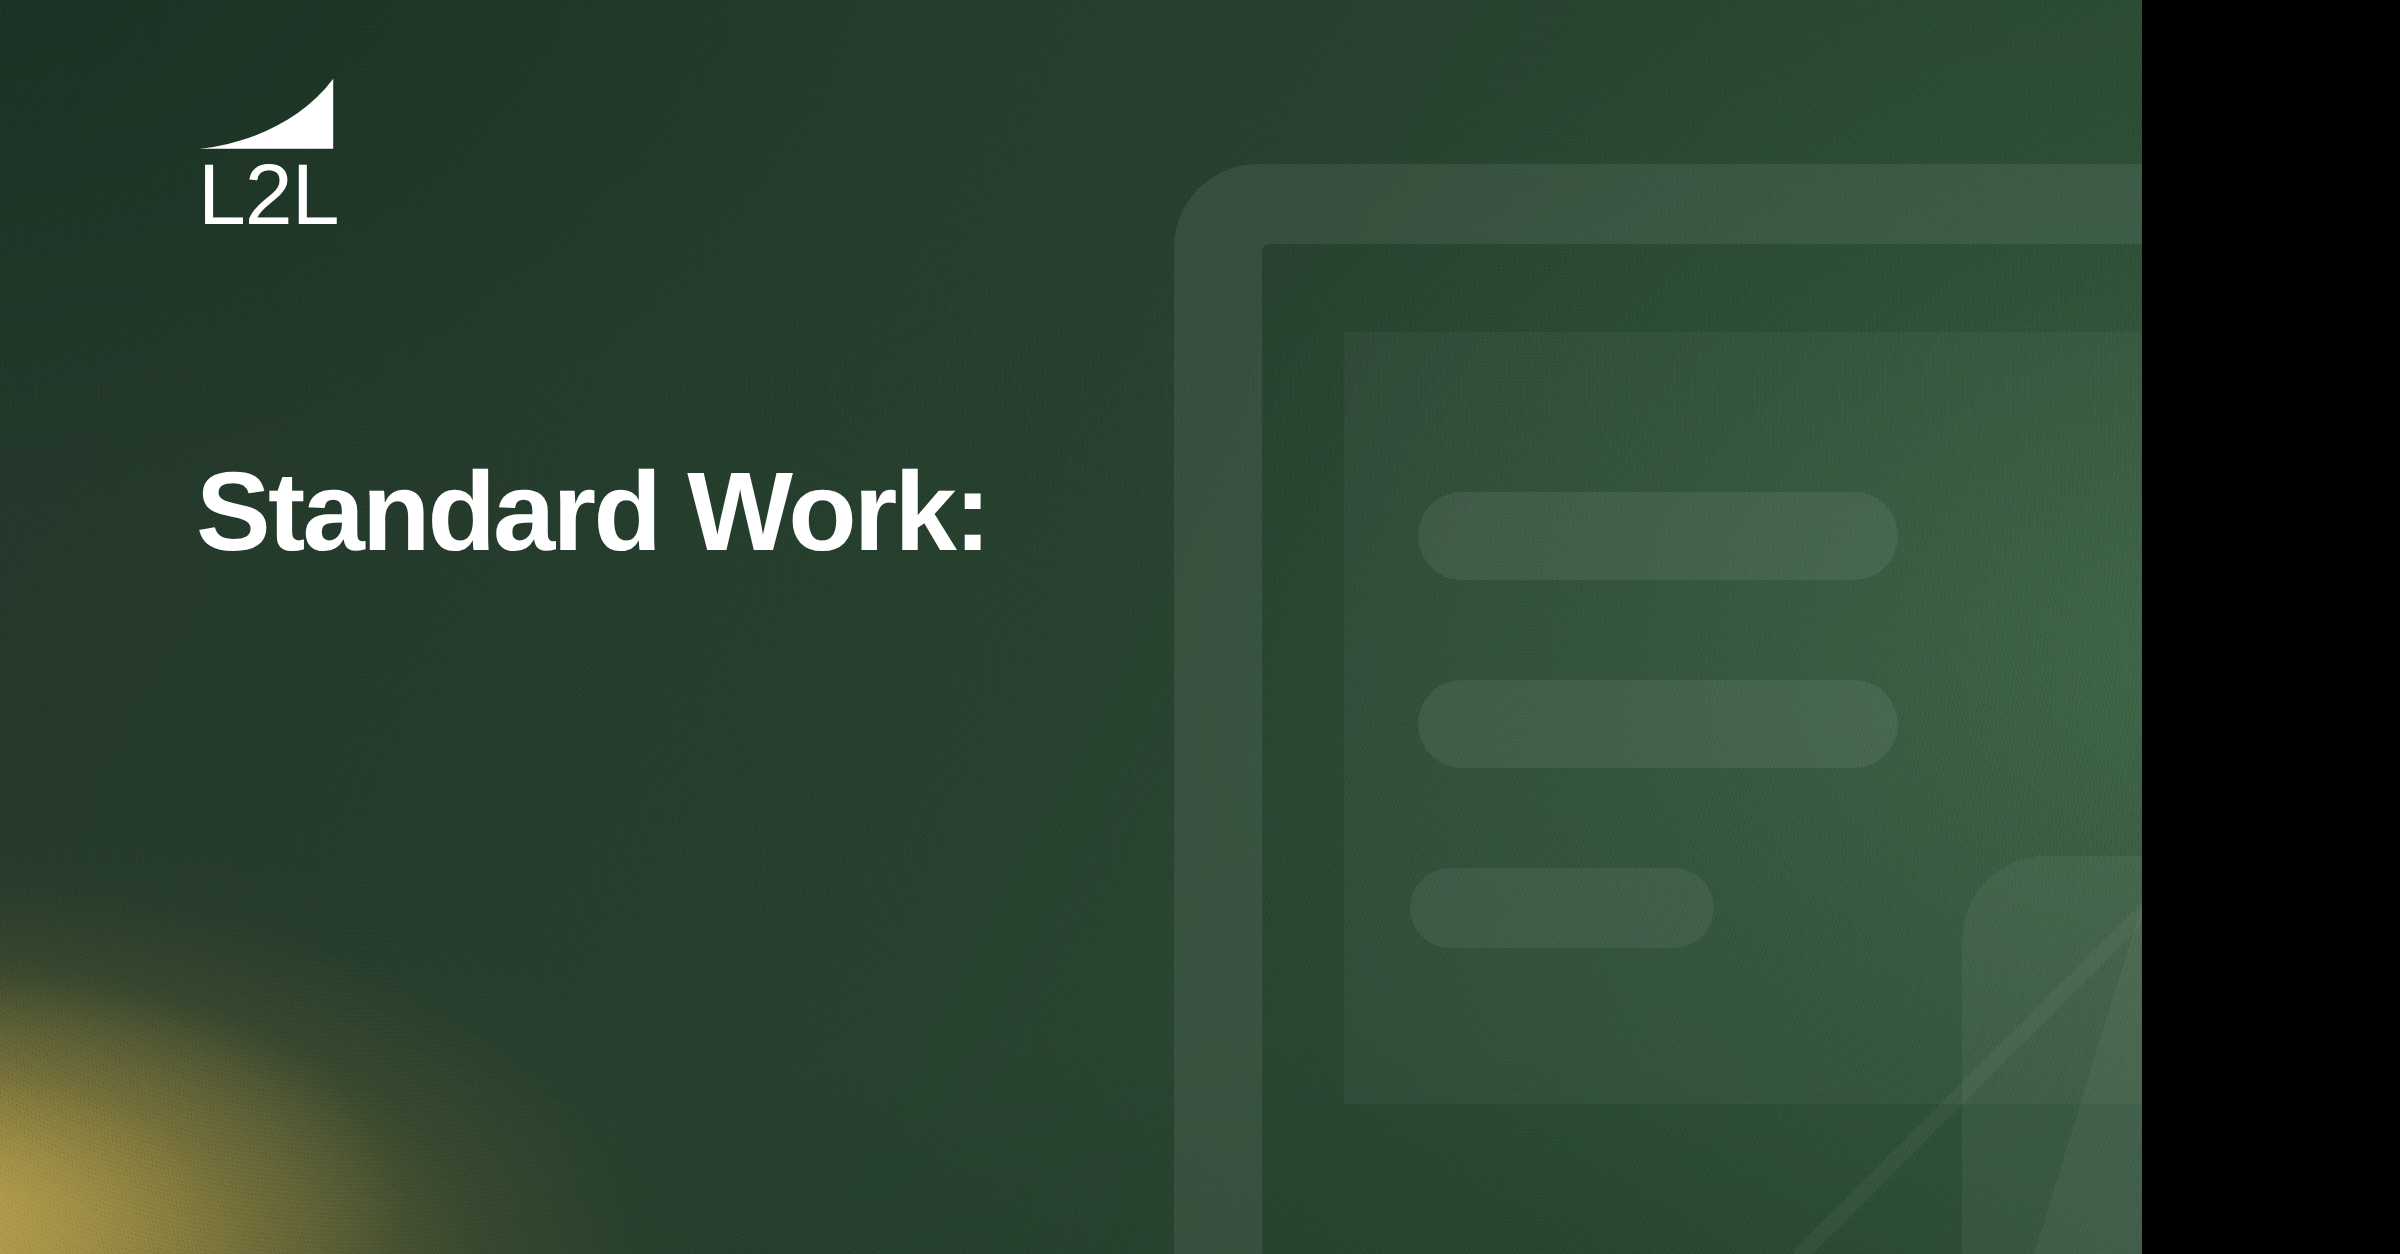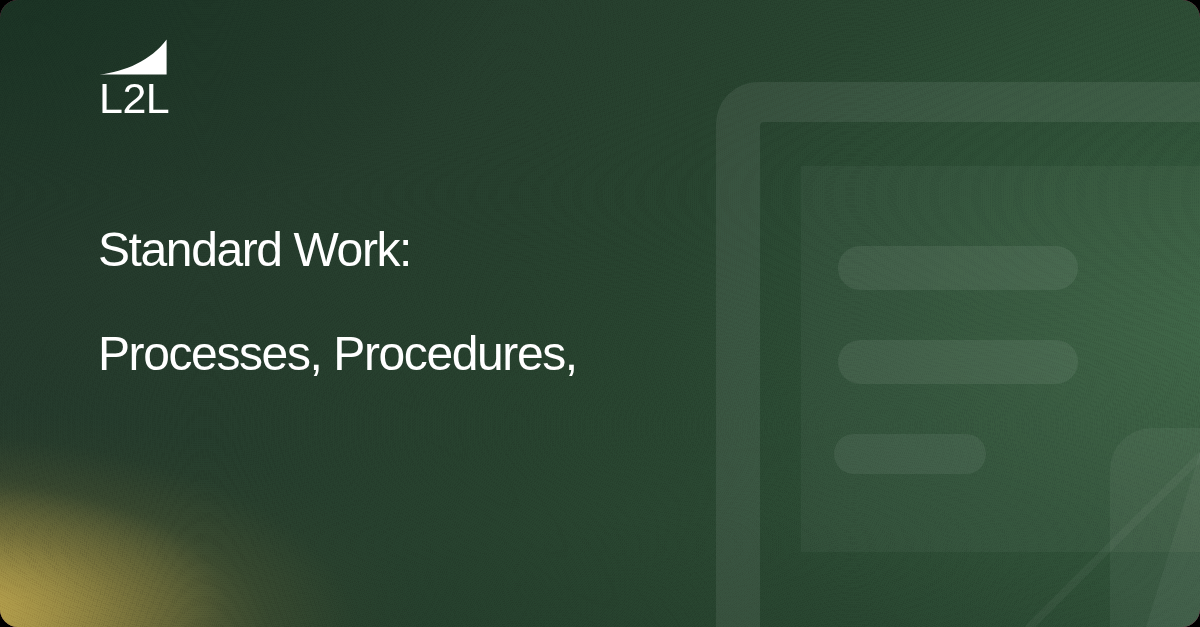--- a/index.html
+++ b/index.html
@@ -3,26 +3,25 @@
 <meta charset="utf-8">
 <title>L2L — Standard Work</title>
 <style>
   html, body {
     margin: 0;
     padding: 0;
     background: #000;
   }
   #stage {
     position: relative;
-    width: 1200px;
+    width: 1071px;
     height: 627px;
     overflow: hidden;
     font-family: "Liberation Sans", sans-serif;
     background: #be185d;
-    border-radius: 18px;
   }
 
   
   .bg-layer {
     position: absolute;
     inset: 0;
     pointer-events: none;
   }
   .bg-base {
     background:
@@ -115,23 +114,23 @@
     font-family: "Liberation Sans", sans-serif;
   }
 
   
   .headline {
     position: absolute;
     left: 98px;
     top: 166px;
     width: 960px;
     color: #ffffff;
-    font-size: 48px;
+    font-size: 56px;
     line-height: 104px;
-    font-weight: 400;
+    font-weight: 700;
     letter-spacing: -1.4px;
     white-space: nowrap;
   }
   .headline .line { display: block; }
 </style>
 </head>
 <body>
 
 <div id="stage">
 
@@ -167,16 +166,15 @@
 
   <div class="logo">
     <svg class="logo-mark" viewBox="0 0 72 38" xmlns="http://www.w3.org/2000/svg" aria-hidden="true">
       <path d="M 0.5 36.4 C 26 33.6 52 22.4 67.6 1.4 L 67.6 36.4 Z" fill="#ffffff"></path>
     </svg>
     <span class="logo-word">L2L</span>
   </div>
 
   <h1 class="headline">
     <span class="line">Standard Work:</span>
-    <span class="line">Processes, Procedures,</span>
   </h1>
 
 </div>
 
 </body></html>

